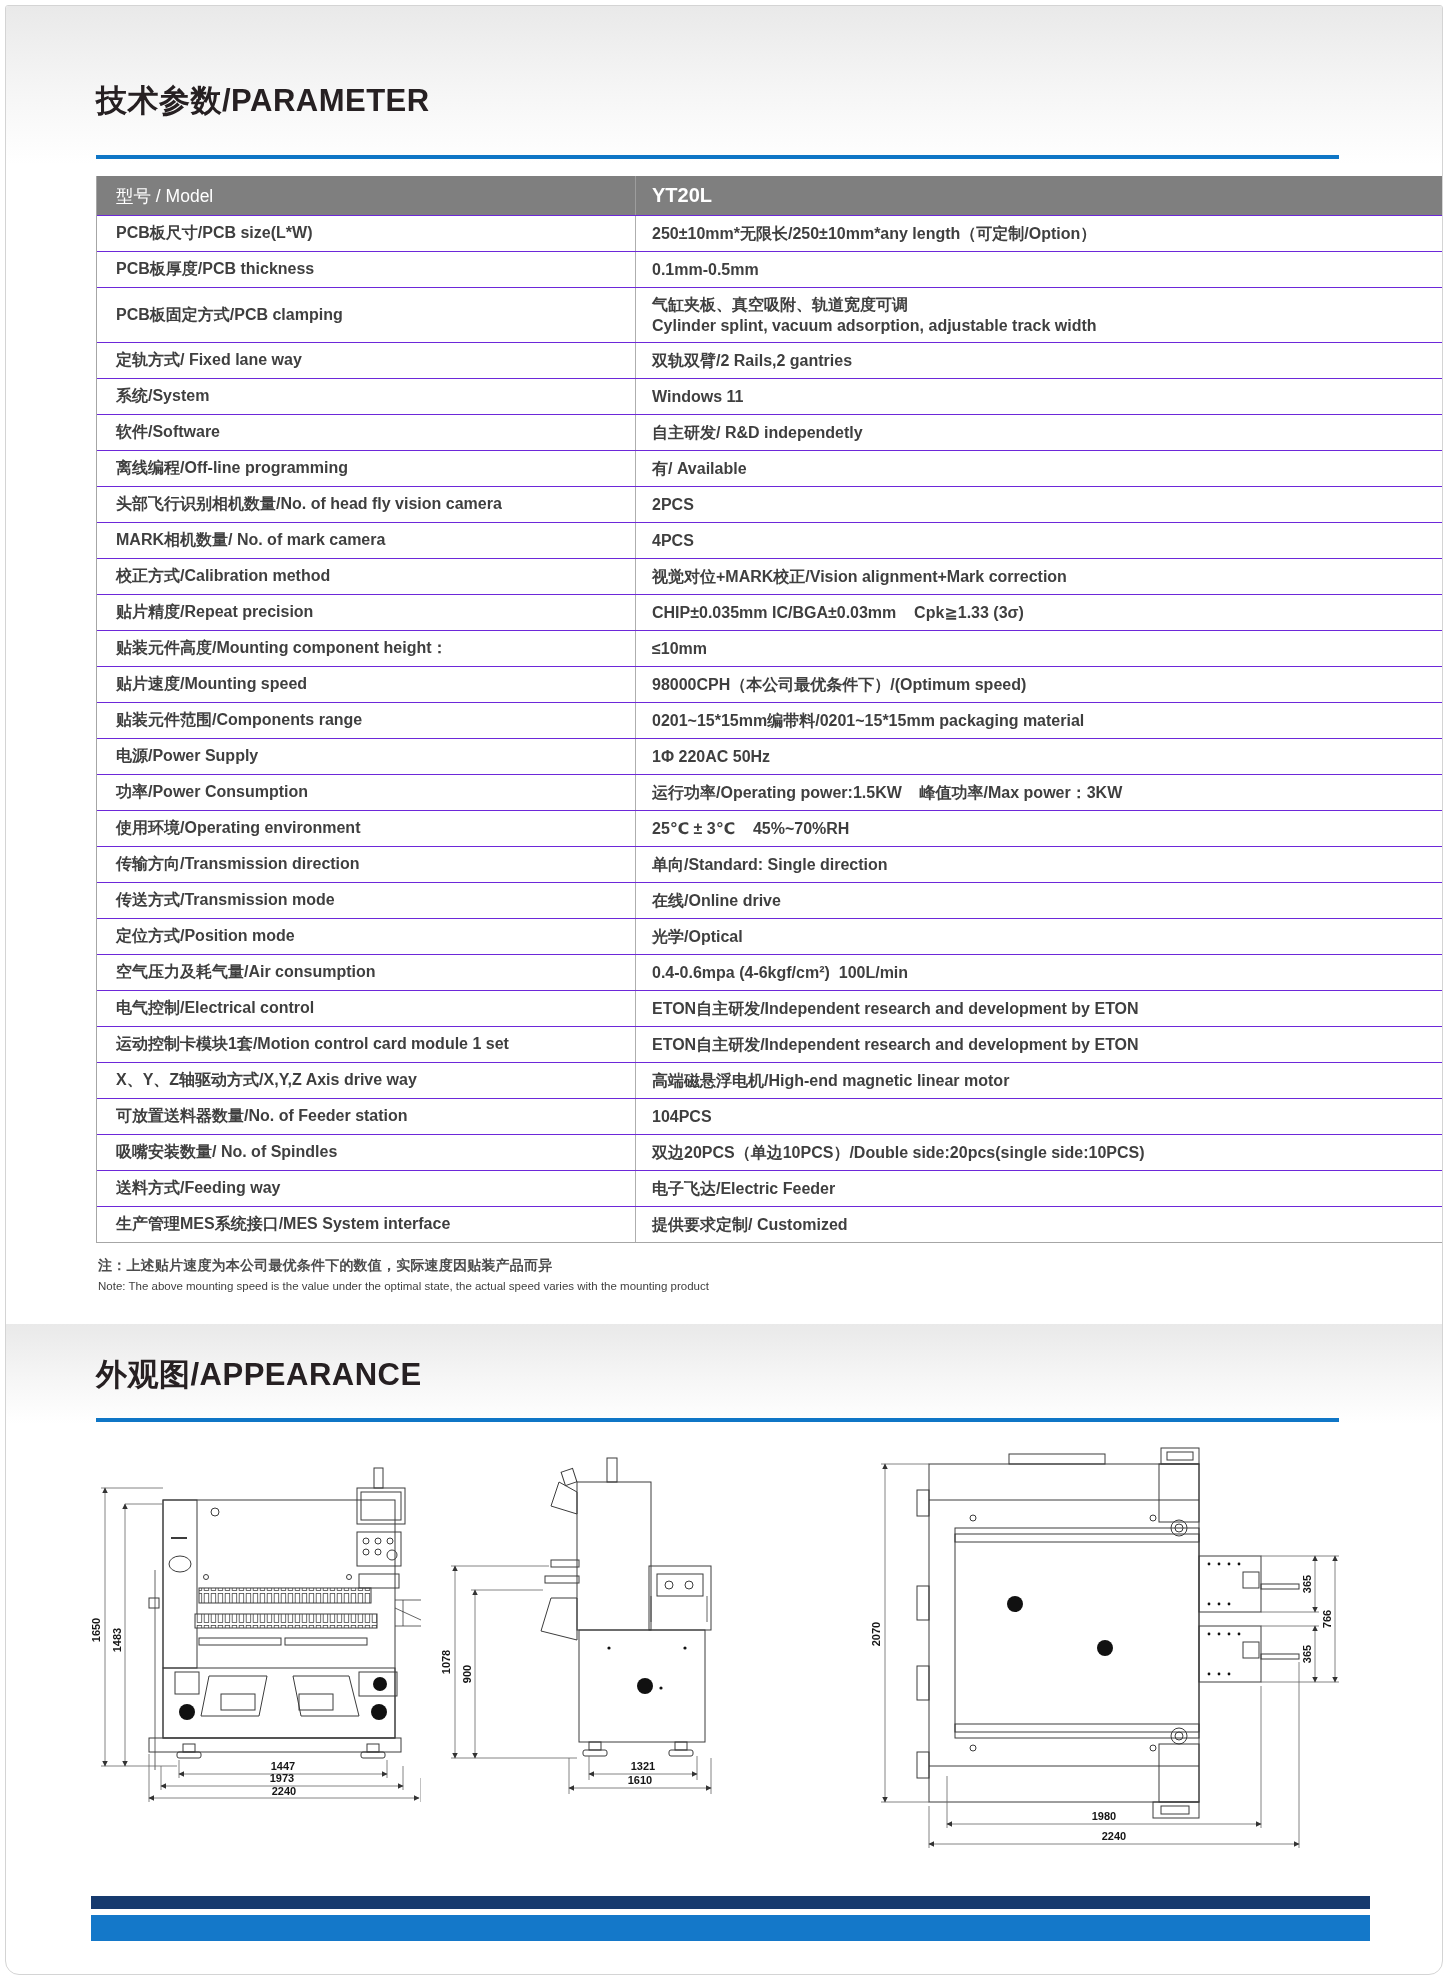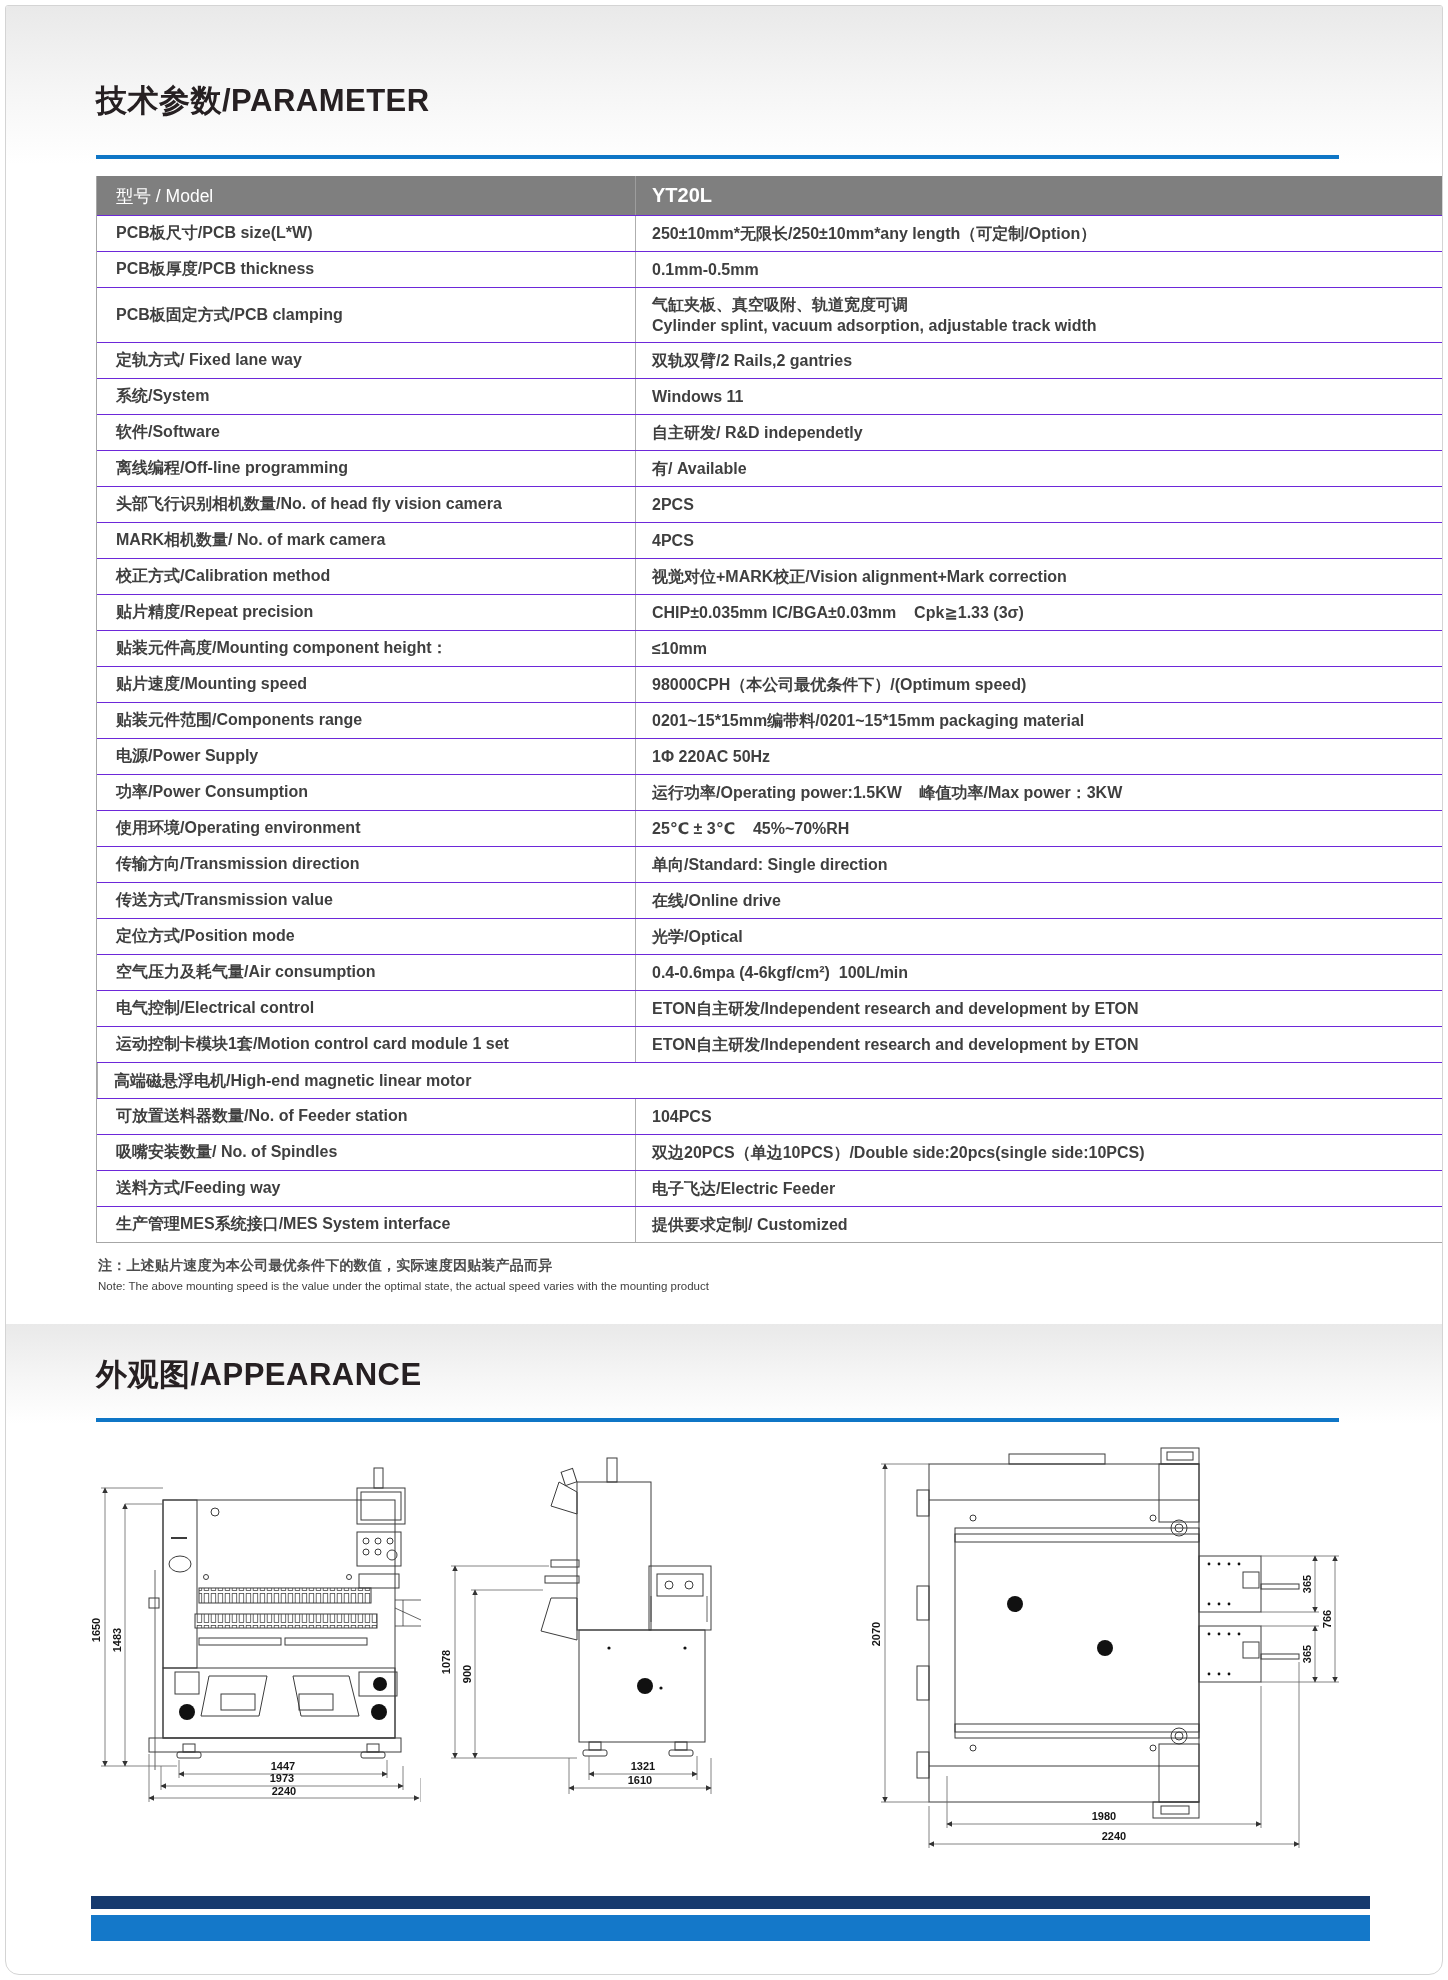--- a/index.html
+++ b/index.html
@@ -145,21 +145,21 @@
             <div class="c1">使用环境/Operating environment</div>
             <div class="c2">25℃ ± 3℃    45%~70%RH</div>
           </div>
 
           <div class="row">
             <div class="c1">传输方向/Transmission direction</div>
             <div class="c2">单向/Standard: Single direction</div>
           </div>
 
           <div class="row">
-            <div class="c1">传送方式/Transmission value</div>
+            <div class="c1">传送方式/Transmission mode</div>
             <div class="c2">在线/Online drive</div>
           </div>
 
           <div class="row">
             <div class="c1">定位方式/Position mode</div>
             <div class="c2">光学/Optical</div>
           </div>
 
           <div class="row">
             <div class="c1">空气压力及耗气量/Air consumption</div>
@@ -170,20 +170,21 @@
             <div class="c1">电气控制/Electrical control</div>
             <div class="c2">ETON自主研发/Independent research and development by ETON</div>
           </div>
 
           <div class="row">
             <div class="c1">运动控制卡模块1套/Motion control card module 1 set</div>
             <div class="c2">ETON自主研发/Independent research and development by ETON</div>
           </div>
 
           <div class="row">
+            <div class="c1">X、Y、Z轴驱动方式/X,Y,Z Axis drive way</div>
             <div class="c2">高端磁悬浮电机/High-end magnetic linear motor</div>
           </div>
 
           <div class="row">
             <div class="c1">可放置送料器数量/No. of Feeder station</div>
             <div class="c2">104PCS</div>
           </div>
 
           <div class="row">
             <div class="c1">吸嘴安装数量/ No. of Spindles</div>

